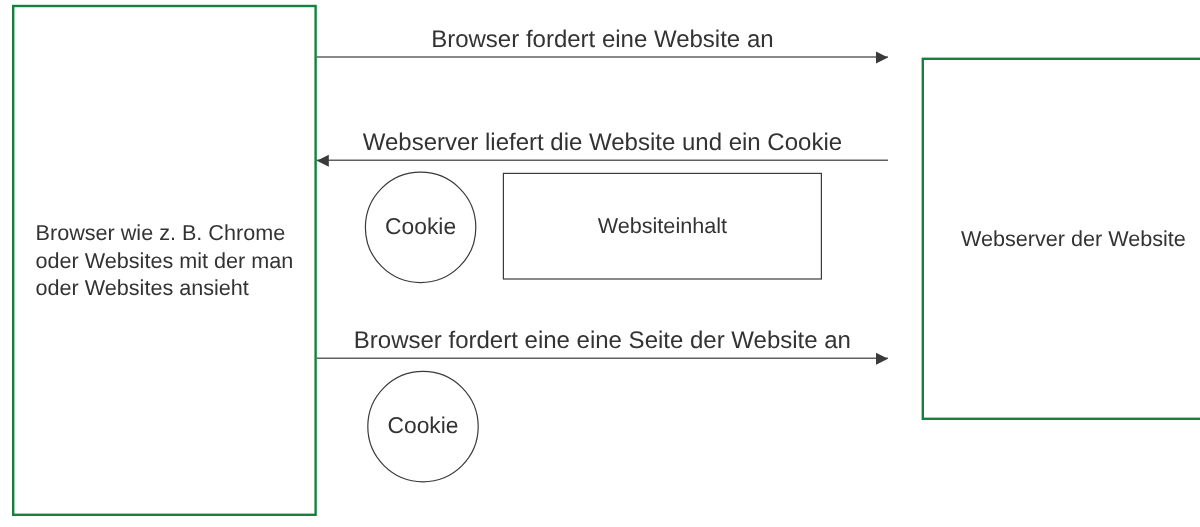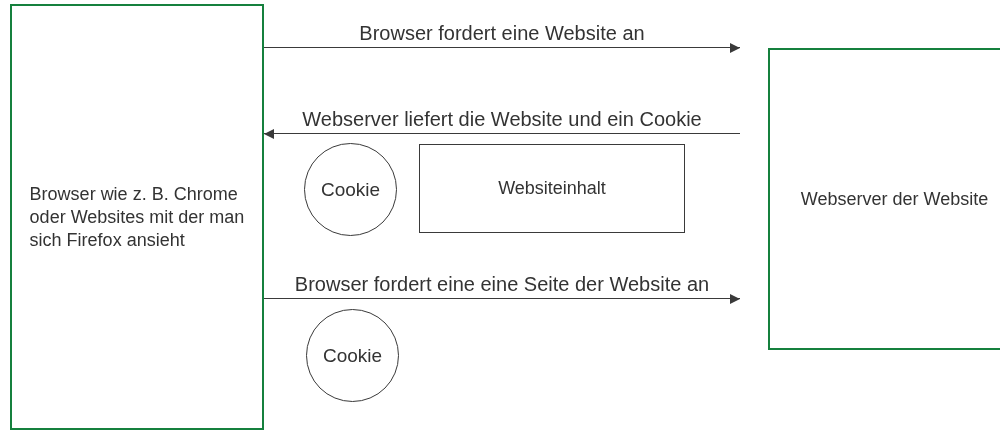--- a/index.html
+++ b/index.html
@@ -120,21 +120,21 @@
 </style>
 </head>
 <body>
 
 <div class="canvas">
 
   <div class="actor-box left">
     <div>
       <div>Browser wie z. B. Chrome</div>
       <div>oder Websites mit der man</div>
-      <div>sich Firefox ansieht</div>
+      <div>oder Websites ansieht</div>
     </div>
   </div>
 
   <div class="actor-box right">
     <div>Webserver der Website</div>
   </div>
 
   <div class="arrow-label" style="top: 24px;">Browser fordert eine Website an</div>
   <div class="arrow" style="top: 42px;">
     <div class="line"></div>

